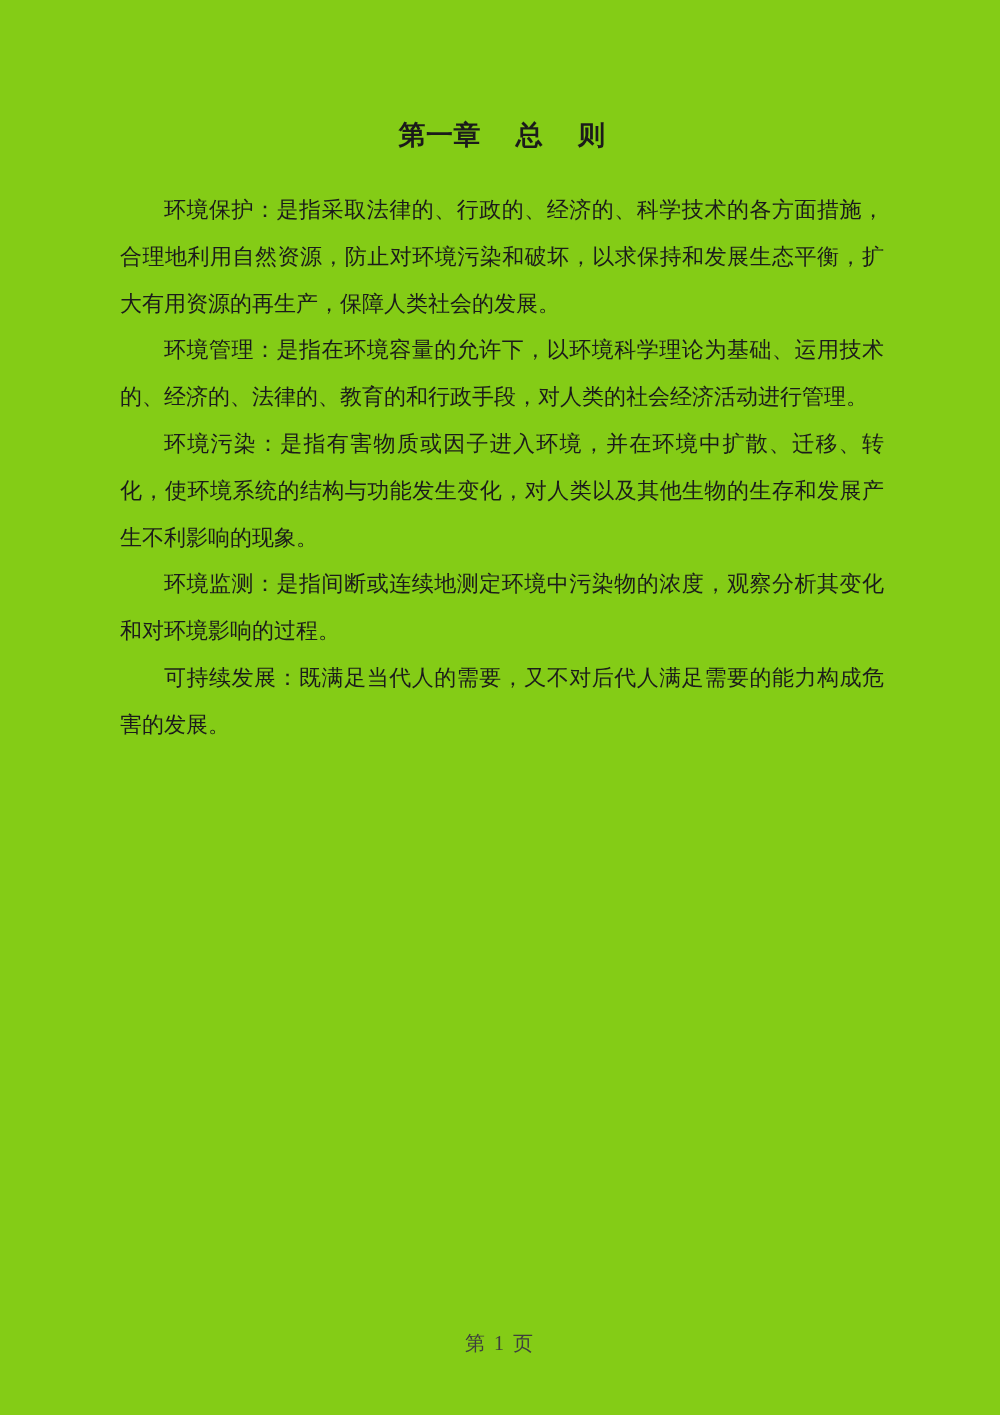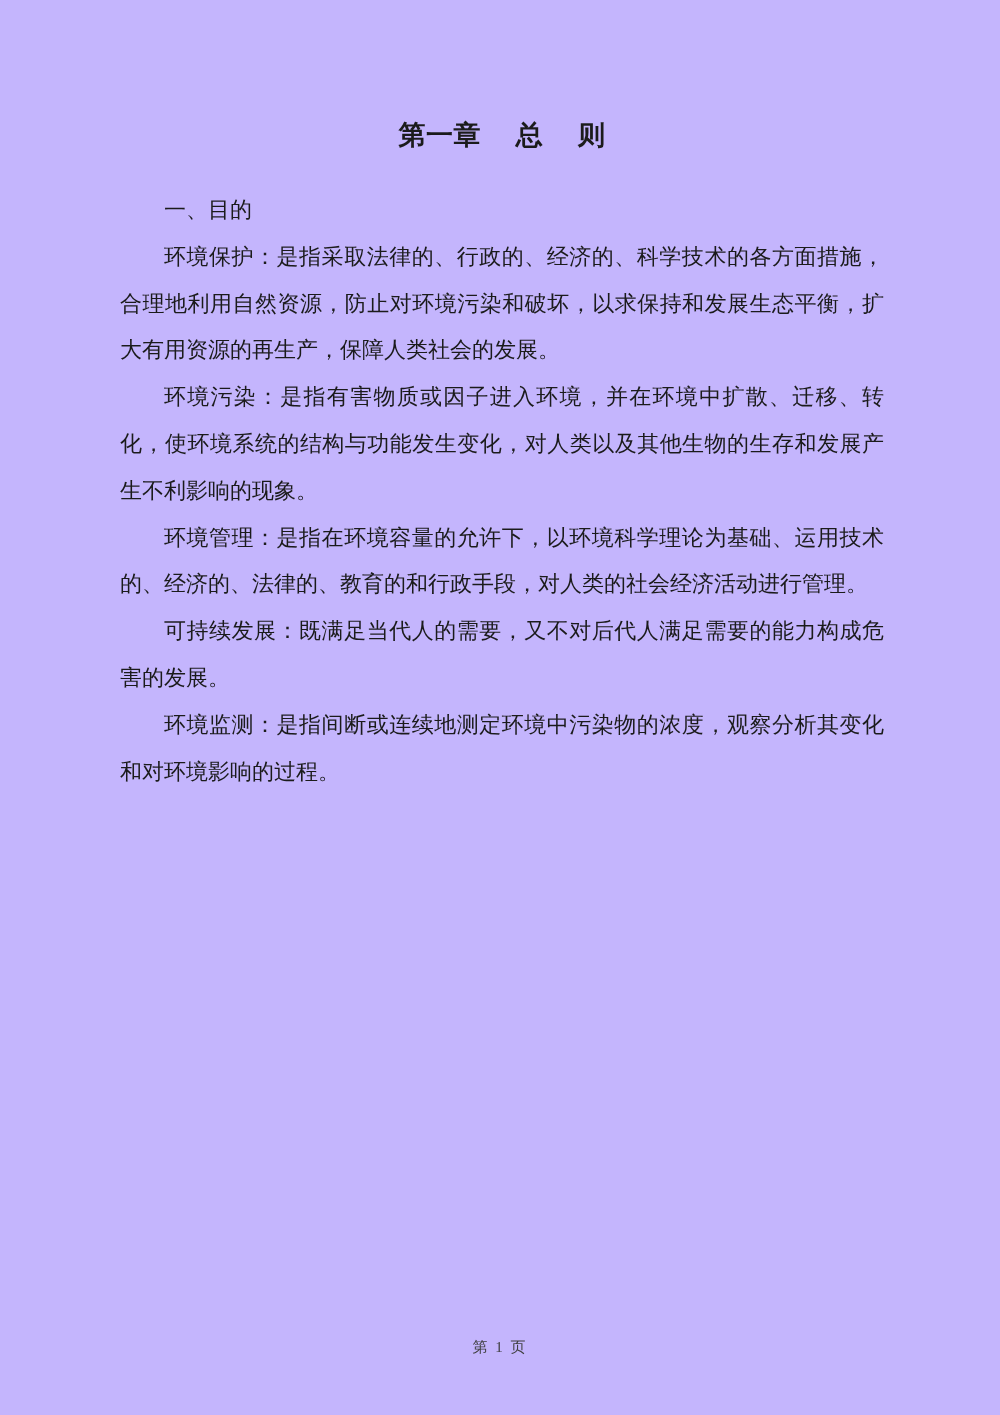--- a/index.html
+++ b/index.html
@@ -5,21 +5,21 @@
   html, body {
     margin: 0;
     padding: 0;
     background: #ffffff;
   }
   .page {
     position: relative;
     width: 1000px;
     height: 1415px;
     margin: 0 auto;
-    background: #c4b5fd;
+    background: #84cc16;
     box-sizing: border-box;
     padding: 112px 116px 0 120px;
     font-family: "Liberation Serif", "DejaVu Serif", serif;
     color: #1b1b1b;
     overflow: hidden;
   }
   .doc-title {
     margin: 0 0 28px 0;
     font-size: 27px;
     font-weight: bold;
@@ -35,38 +35,37 @@
     text-align: justify;
     text-indent: 2em;
     word-break: break-all;
   }
   .doc-footer {
     position: absolute;
     left: 0;
     right: 0;
     bottom: 58px;
     text-align: center;
-    font-size: 15px;
+    font-size: 20px;
     color: #3e3e3e;
     letter-spacing: 2px;
   }
 </style>
 </head>
 <body>
 
 <div class="page">
 
   <h1 class="doc-title">第一章　 总　 则</h1>
 
   <div class="doc-body">
-    <p>一、目的</p>
     <p>环境保护：是指采取法律的、行政的、经济的、科学技术的各方面措施，合理地利用自然资源，防止对环境污染和破坏，以求保持和发展生态平衡，扩大有用资源的再生产，保障人类社会的发展。</p>
+    <p>环境管理：是指在环境容量的允许下，以环境科学理论为基础、运用技术的、经济的、法律的、教育的和行政手段，对人类的社会经济活动进行管理。</p>
     <p>环境污染：是指有害物质或因子进入环境，并在环境中扩散、迁移、转化，使环境系统的结构与功能发生变化，对人类以及其他生物的生存和发展产生不利影响的现象。</p>
-    <p>环境管理：是指在环境容量的允许下，以环境科学理论为基础、运用技术的、经济的、法律的、教育的和行政手段，对人类的社会经济活动进行管理。</p>
+    <p>环境监测：是指间断或连续地测定环境中污染物的浓度，观察分析其变化和对环境影响的过程。</p>
     <p>可持续发展：既满足当代人的需要，又不对后代人满足需要的能力构成危害的发展。</p>
-    <p>环境监测：是指间断或连续地测定环境中污染物的浓度，观察分析其变化和对环境影响的过程。</p>
   </div>
 
   <div class="doc-footer">
     <span>第 1 页</span>
   </div>
 
 </div>
 
 </body></html>

